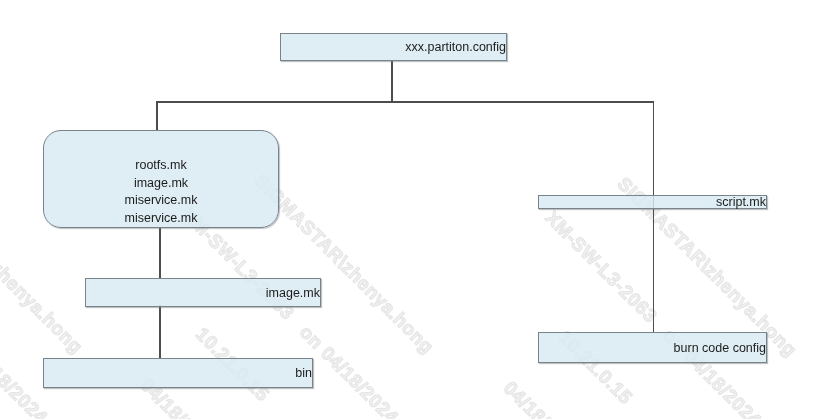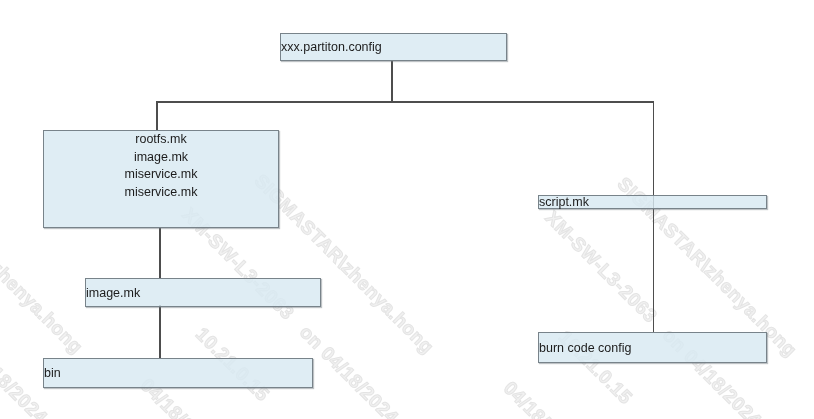--- a/index.html
+++ b/index.html
@@ -25,24 +25,24 @@
 
   
   .line{position:absolute;background:#4d4d4d;z-index:2;}
 
   
   .box{
     position:absolute;z-index:3;box-sizing:border-box;
     background:rgba(216,233,242,0.82);
     border:1.5px solid #78838a;
     box-shadow:1px 1px 1px rgba(110,120,126,0.45);
-    display:flex;align-items:center;justify-content:flex-start;
+    display:flex;align-items:center;justify-content:flex-end;
     color:#1c1c1c;font-size:12.5px;text-align:center;
   }
-  .box.stack{flex-direction:column;line-height:17.5px;}
+  .box.stack{flex-direction:column;line-height:17.5px;border-radius:18px;}
 </style>
 </head>
 <body>
 
 <div class="stage">
 
   <div class="wm" style="left:-68px;top:114px;">
     <div>SIGMASTAR\zhenya.hong</div>
     <div>XM-SW-L3-2063   on 04/18/2024</div>
     

